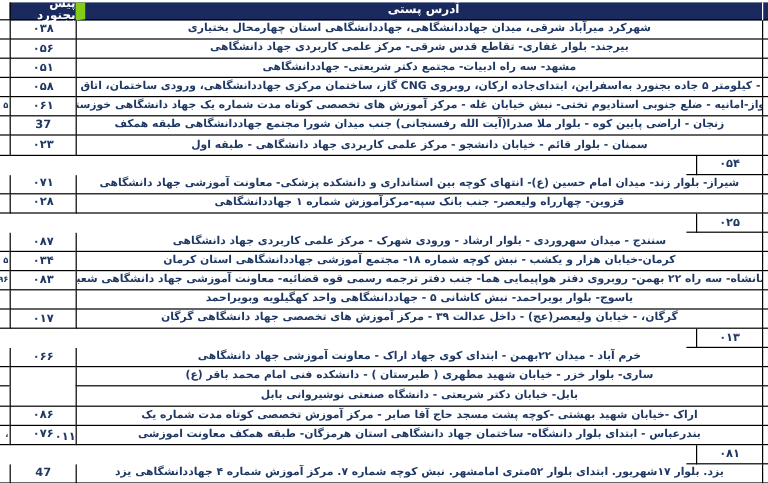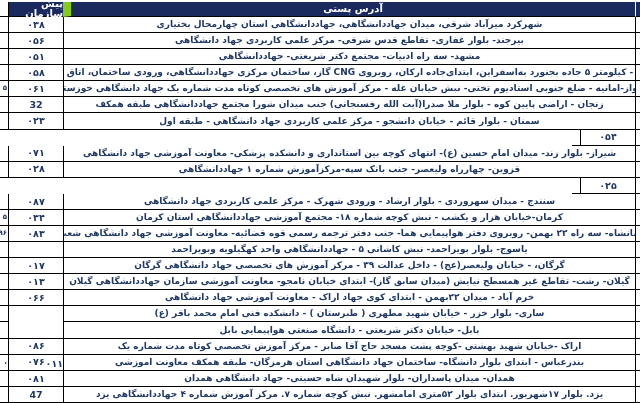--- a/index.html
+++ b/index.html
@@ -55,21 +55,21 @@
     margin-top:42px;
   }
 </style>
 </head>
 <body>
 
 <div class="sheet">
   <div class="row header">
     <div class="cell c-sliver-r"></div>
     <div class="cell c-address">آدرس پستی</div>
-    <div class="cell c-code">پیش سازمان</div>
+    <div class="cell c-code">پیش بجنورد</div>
     <div class="cell c-sliver-l"></div>
   </div>
 
 <div class="row">
       <div class="cell c-sliver-r"></div>
       <div class="cell c-address">شهرکرد میرآباد شرقی، میدان جهاددانشگاهی، جهاددانشگاهی استان چهارمحال بختیاری</div>
       <div class="cell c-code">
         <span class="val">۰۳۸</span>
       </div>
       <div class="cell c-sliver-l"></div>
@@ -103,21 +103,21 @@
       <div class="cell c-address">اهواز-امانیه - ضلع جنوبی استادیوم تختی- نبش خیابان غله - مرکز آموزش های تخصصی کوتاه مدت شماره یک جهاد دانشگاهی خوزستان</div>
       <div class="cell c-code">
         <span class="val">۰۶۱</span>
       </div>
       <div class="cell c-sliver-l">۵</div>
     </div>
     <div class="row">
       <div class="cell c-sliver-r"></div>
       <div class="cell c-address">زنجان - اراضی پایین کوه - بلوار ملا صدرا(آیت الله رفسنجانی) جنب میدان شورا مجتمع جهاددانشگاهی طبقه همکف</div>
       <div class="cell c-code">
-        <span class="val">32</span>
+        <span class="val">37</span>
       </div>
       <div class="cell c-sliver-l"></div>
     </div>
     <div class="row">
       <div class="cell c-sliver-r"></div>
       <div class="cell c-address">سمنان - بلوار قائم - خیابان دانشجو - مرکز علمی کاربردی جهاد دانشگاهی - طبقه اول</div>
       <div class="cell c-code">
         <span class="val">۰۲۳</span>
       </div>
       <div class="cell c-sliver-l"></div>
@@ -187,21 +187,20 @@
     <div class="row">
       <div class="cell c-sliver-r"></div>
       <div class="cell c-address">گرگان، - خیابان ولیعصر(عج) - داخل عدالت ۳۹ - مرکز آموزش های تخصصی جهاد دانشگاهی گرگان</div>
       <div class="cell c-code">
         <span class="val">۰۱۷</span>
       </div>
       <div class="cell c-sliver-l"></div>
     </div>
     <div class="row">
       <div class="cell c-sliver-r"></div>
-      <div class="cell c-address">گیلان- رشت- تقاطع غیر همسطح نیایش (میدان سابق گاز)- ابتدای خیابان نامجو- معاونت آموزشی سازمان جهاددانشگاهی گیلان</div>
       <div class="cell c-code">
         <span class="val">۰۱۳</span>
       </div>
       <div class="cell c-sliver-l"></div>
     </div>
     <div class="row">
       <div class="cell c-sliver-r"></div>
       <div class="cell c-address">خرم آباد - میدان ۲۲بهمن - ابتدای کوی جهاد اراک - معاونت آموزشی جهاد دانشگاهی</div>
       <div class="cell c-code">
         <span class="val">۰۶۶</span>
@@ -211,21 +210,21 @@
     <div class="row">
       <div class="cell c-sliver-r"></div>
       <div class="cell c-address">ساری- بلوار خزر - خیابان شهید مطهری ( طبرستان ) - دانشکده فنی امام محمد باقر (ع)</div>
       <div class="cell c-code merge-start">
         <span class="val">۰۱۱</span>
       </div>
       <div class="cell c-sliver-l"></div>
     </div>
     <div class="row">
       <div class="cell c-sliver-r"></div>
-      <div class="cell c-address">بابل- خیابان دکتر شریعتی - دانشگاه صنعتی هواپیمایی بابل</div>
+      <div class="cell c-address">بابل- خیابان دکتر شریعتی - دانشگاه صنعتی نوشیروانی بابل</div>
       <div class="cell c-code merge-end"></div>
       <div class="cell c-sliver-l"></div>
     </div>
     <div class="row">
       <div class="cell c-sliver-r"></div>
       <div class="cell c-address">اراک -خیابان شهید بهشتی -کوچه پشت مسجد حاج آقا صابر - مرکز آموزش تخصصی کوتاه مدت شماره یک</div>
       <div class="cell c-code">
         <span class="val">۰۸۶</span>
       </div>
       <div class="cell c-sliver-l"></div>
@@ -233,21 +232,20 @@
     <div class="row">
       <div class="cell c-sliver-r"></div>
       <div class="cell c-address">بندرعباس - ابتدای بلوار دانشگاه- ساختمان جهاد دانشگاهی استان هرمزگان- طبقه همکف معاونت اموزشی</div>
       <div class="cell c-code">
         <span class="val">۰۷۶</span>
       </div>
       <div class="cell c-sliver-l">،</div>
     </div>
     <div class="row">
       <div class="cell c-sliver-r"></div>
-      <div class="cell c-address">همدان- میدان پاسداران- بلوار شهیدان شاه حسینی- جهاد دانشگاهی همدان</div>
       <div class="cell c-code">
         <span class="val">۰۸۱</span>
       </div>
       <div class="cell c-sliver-l"></div>
     </div>
     <div class="row">
       <div class="cell c-sliver-r"></div>
       <div class="cell c-address">یزد. بلوار ۱۷شهریور. ابتدای بلوار ۵۲متری امامشهر. نبش کوچه شماره ۷. مرکز آموزش شماره ۴ جهاددانشگاهی یزد</div>
       <div class="cell c-code">
         <span class="val">47</span>

